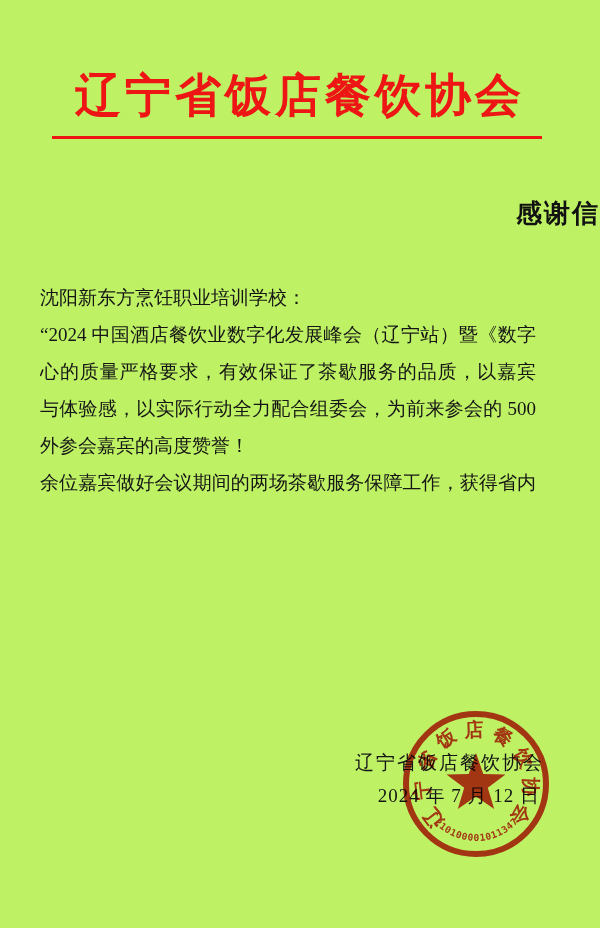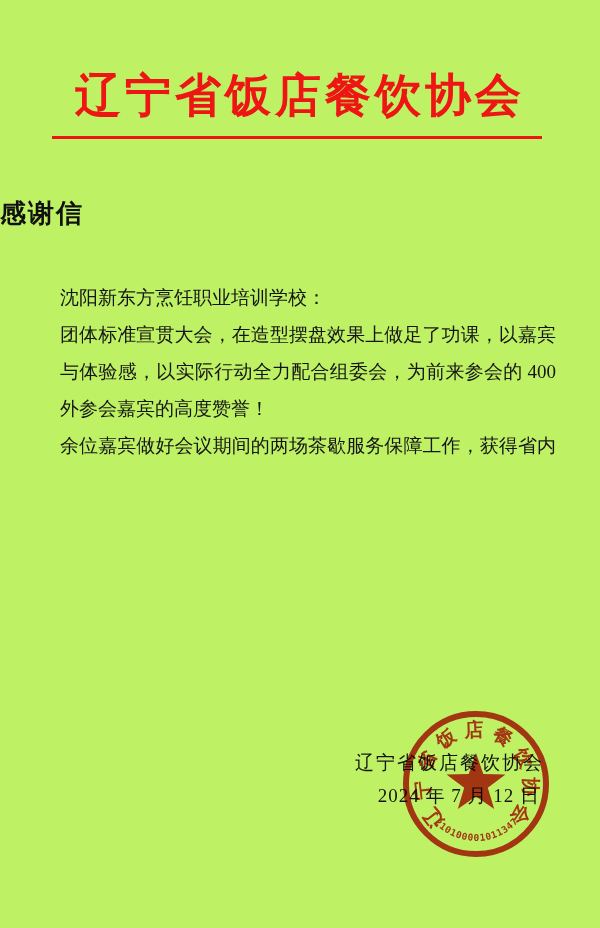--- a/index.html
+++ b/index.html
@@ -32,32 +32,32 @@
     position:absolute;
     top:136px;left:52px;
     width:490px;height:3px;
     background:var(--title-red);
   }
   
   .letter-heading{
     position:absolute;
     top:198px;left:0;right:0;
     margin:0;
-    text-align:left;
+    text-align:right;
     font-size:26px;
     line-height:30px;
     font-weight:600;
     letter-spacing:2px;
     color:#111;
     font-family:"Liberation Sans","DejaVu Sans",sans-serif;
   }
   
   .letter-body{
     position:absolute;
-    top:279px;left:60px;
+    top:279px;left:40px;
     width:496px;
     font-size:19px;
     line-height:37px;
     color:#151515;
   }
   .body-line{
     height:37px;
     white-space:pre-wrap;
     overflow:hidden;
   }
@@ -106,22 +106,23 @@
 
 <div class="page">
 
   <h1 class="letterhead-title">辽宁省饭店餐饮协会</h1>
   <div class="letterhead-rule"></div>
 
   <h2 class="letter-heading">感谢信</h2>
 
   <main class="letter-body">
     <div class="body-line">沈阳新东方烹饪职业培训学校：</div>
-    <div class="body-line jl">团体标准宣贯大会，在造型摆盘效果上做足了功课，以嘉宾</div>
-    <div class="body-line jl">与体验感，以实际行动全力配合组委会，为前来参会的 400</div>
+    <div class="body-line jl">“2024 中国酒店餐饮业数字化发展峰会（辽宁站）暨《数字</div>
+    <div class="body-line jl">心的质量严格要求，有效保证了茶歇服务的品质，以嘉宾</div>
+    <div class="body-line jl">与体验感，以实际行动全力配合组委会，为前来参会的 500</div>
     <div class="body-line">外参会嘉宾的高度赞誉！</div>
     <div class="body-line jl">余位嘉宾做好会议期间的两场茶歇服务保障工作，获得省内</div>
   </main>
 
   <div class="signature-block">
     <div class="signature-org">辽宁省饭店餐饮协会</div>
     <div class="signature-date">2024 年 7 月 12 日</div>
   </div>
 
   <svg class="seal" viewBox="-85 -85 170 170" xmlns="http://www.w3.org/2000/svg">

